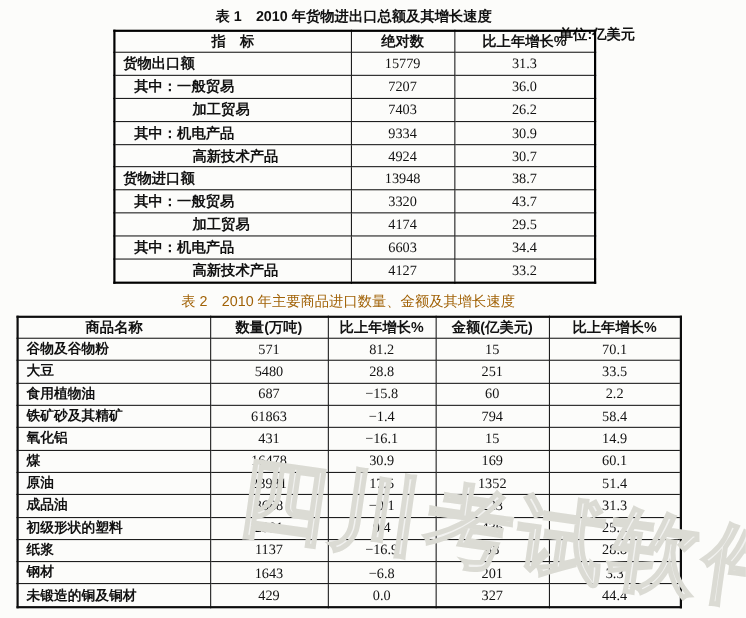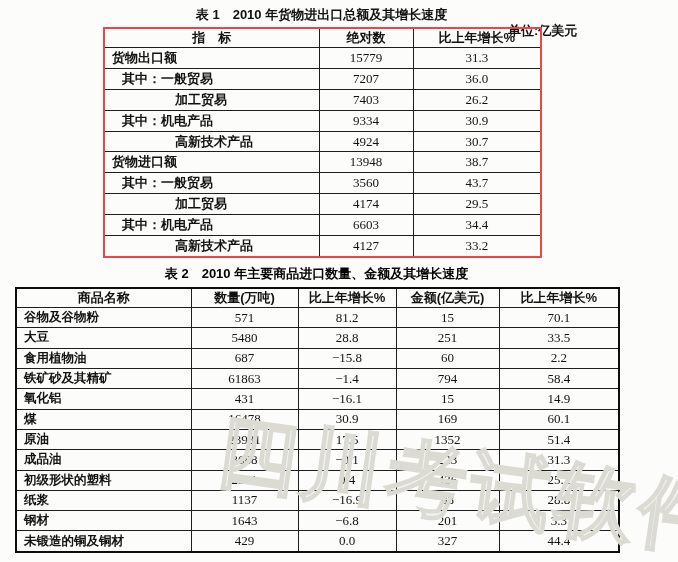--- a/index.html
+++ b/index.html
@@ -17,30 +17,30 @@
     position:absolute;top:6px;left:103px;width:437px;
     text-align:center;font-size:13px;font-weight:bold;color:#111;
     white-space:nowrap;
   }
   .unit-label{
     position:absolute;top:22px;left:508px;
     font-size:13px;font-weight:bold;color:#111;white-space:nowrap;
   }
   .title2{
     position:absolute;top:265px;left:15px;width:603px;
-    text-align:center;font-size:13px;font-weight:bold;color:#000000;
+    text-align:center;font-size:13px;font-weight:normal;color:#a16207;
     white-space:nowrap;
   }
   table{
     position:absolute;
     border-collapse:collapse;
     table-layout:fixed;
     background:transparent;
   }
-  #table1{left:103px;top:27px;width:437px;height:231px;border:2px solid #ef4444;}
+  #table1{left:103px;top:27px;width:437px;height:231px;border:2px solid #000000;}
   #table2{left:15px;top:287px;width:603px;height:266px;border:2px solid #0d0d0d;}
   th,td{
     border:1px solid #1e1e1e;
     padding:0;
     font-size:13px;
     color:#121212;
     overflow:hidden;
     white-space:nowrap;
   }
   th{font-weight:bold;text-align:center;}
@@ -114,21 +114,21 @@
           <td class="num">4924</td>
           <td class="num">30.7</td>
         </tr>
         <tr>
           <td class="lbl ind0">货物进口额</td>
           <td class="num">13948</td>
           <td class="num">38.7</td>
         </tr>
         <tr>
           <td class="lbl ind1">其中：一般贸易</td>
-          <td class="num">3560</td>
+          <td class="num">3320</td>
           <td class="num">43.7</td>
         </tr>
         <tr>
           <td class="lbl ind2">加工贸易</td>
           <td class="num">4174</td>
           <td class="num">29.5</td>
         </tr>
         <tr>
           <td class="lbl ind1">其中：机电产品</td>
           <td class="num">6603</td>

